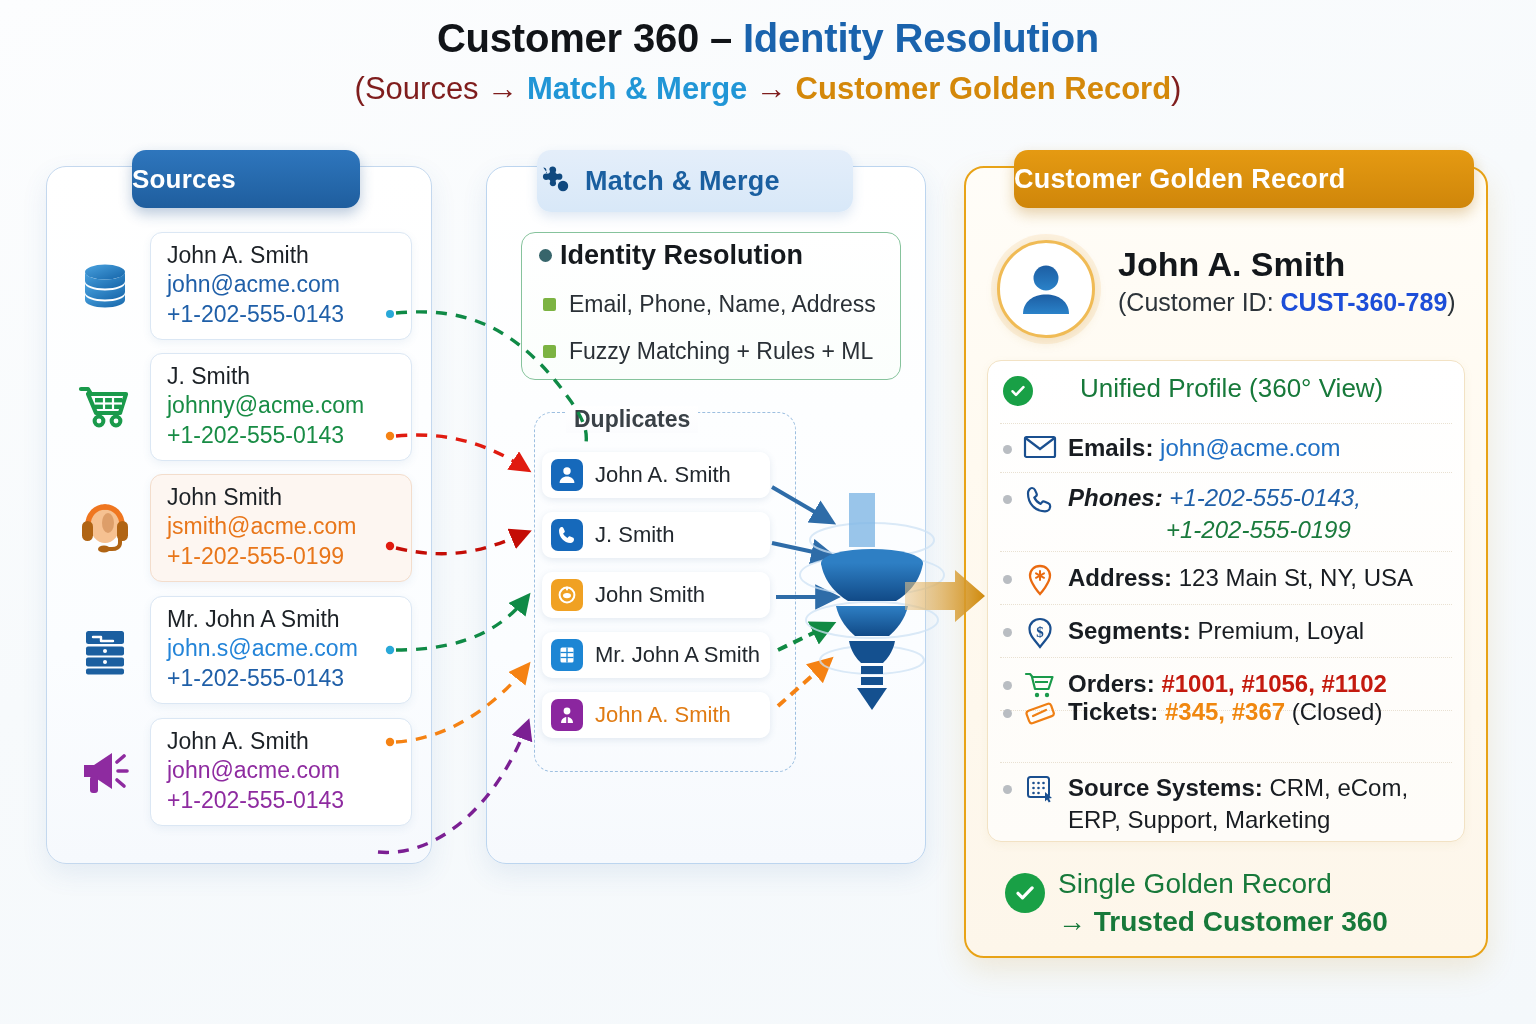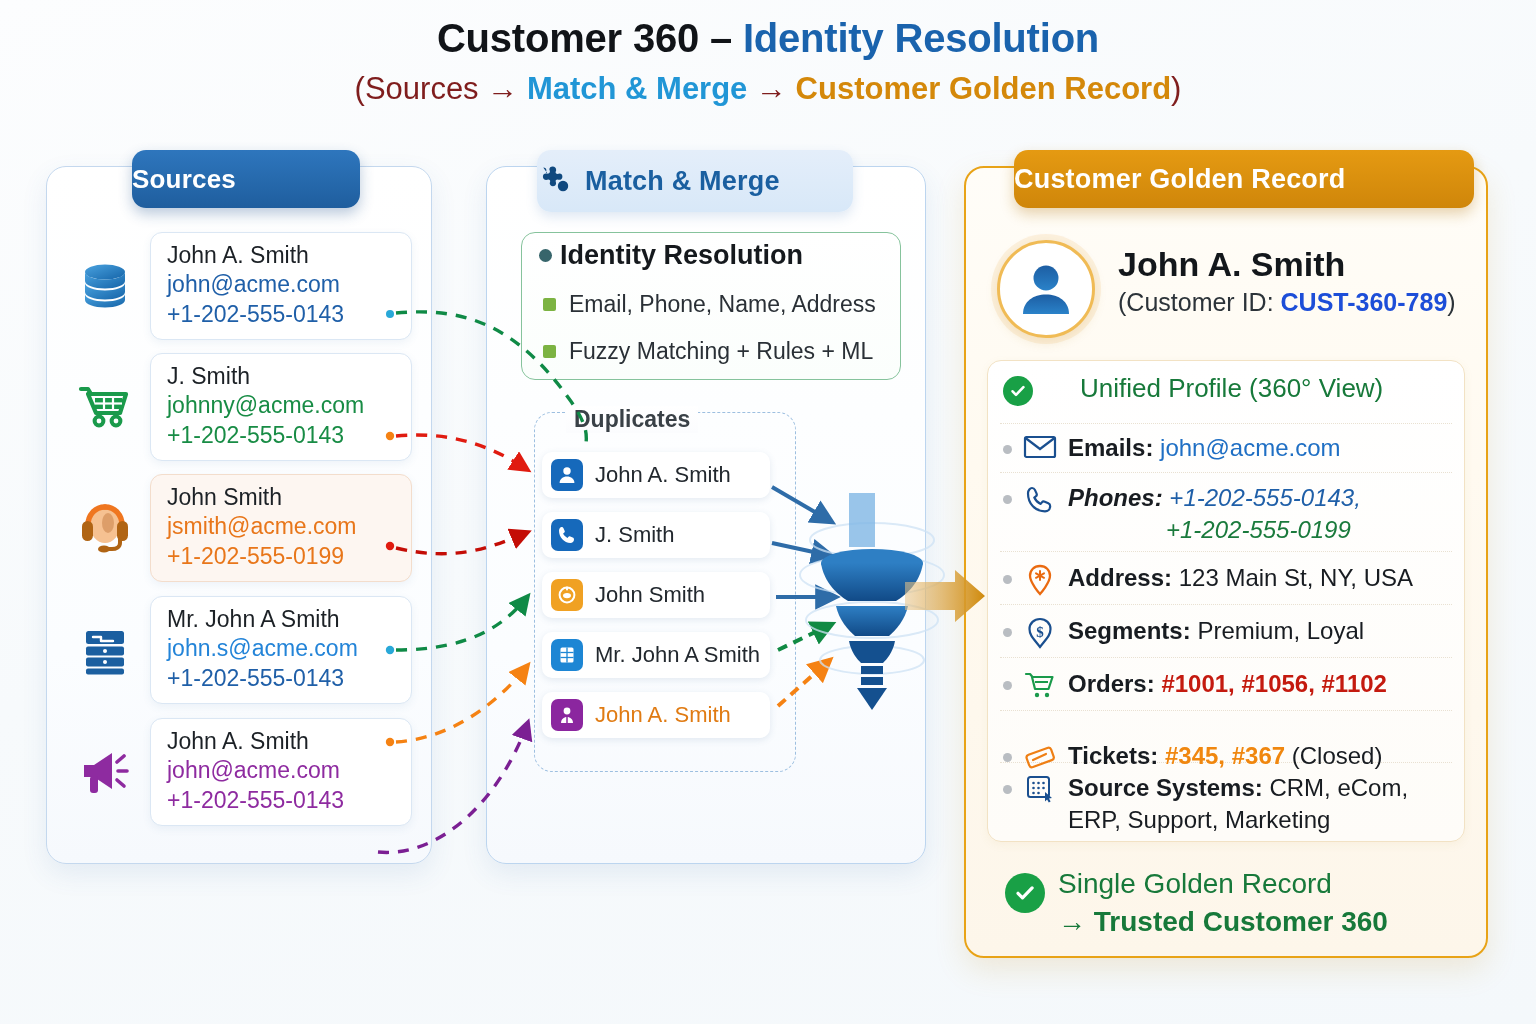--- a/index.html
+++ b/index.html
@@ -454,21 +454,21 @@
     <svg width="32" height="30" viewBox="0 0 32 30">
         <path d="M2 4h4l2.5 3h20l-4 12H11L8 7" fill="none" stroke="#1a9a4b" stroke-width="2.2" stroke-linecap="round" stroke-linejoin="round"></path>
         <line x1="11" y1="12" x2="24" y2="12" stroke="#1a9a4b" stroke-width="2"></line>
         <circle cx="13" cy="25" r="2.2" fill="#1a9a4b"></circle>
         <circle cx="23" cy="25" r="2.2" fill="#1a9a4b"></circle>
       </svg>
   </span>
   <span class="gr-text"><span class="lbl">Orders:</span> <span style="color:#c41a0f;font-weight:bold">#1001, #1056, #1102</span></span>
 </div>
 
-<div class="gr-row" style="left:1003px; top:740px;">
+<div class="gr-row" style="left:1003px; top:696px;">
   <span class="gr-bullet"></span>
   <span class="gr-ico">
     <svg width="32" height="30" viewBox="0 0 32 30">
         <rect x="3" y="9" width="26" height="13" rx="3" fill="none" stroke="#ef7f14" stroke-width="2.2" transform="rotate(-20 16 15)"></rect>
         <line x1="9" y1="18" x2="22" y2="12" stroke="#ef7f14" stroke-width="2.2" stroke-linecap="round"></line>
       </svg>
   </span>
   <span class="gr-text"><span class="lbl">Tickets:</span> <span style="color:#f0870f;font-weight:bold">#345, #367</span><span> (Closed)</span></span>
 </div>
 

